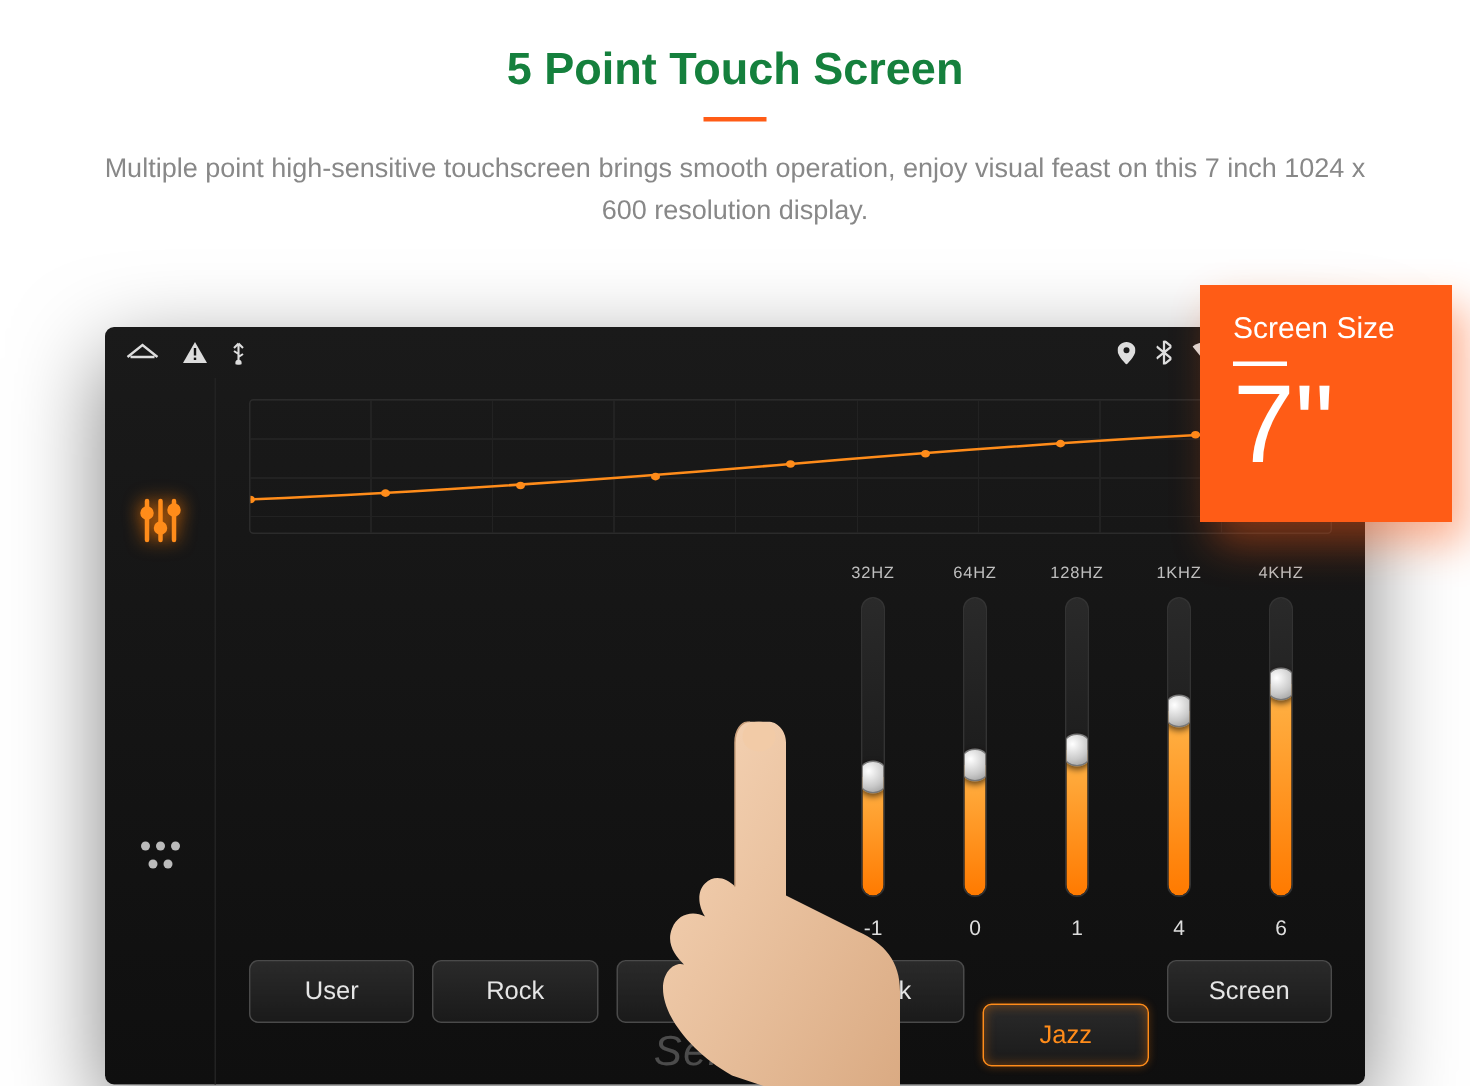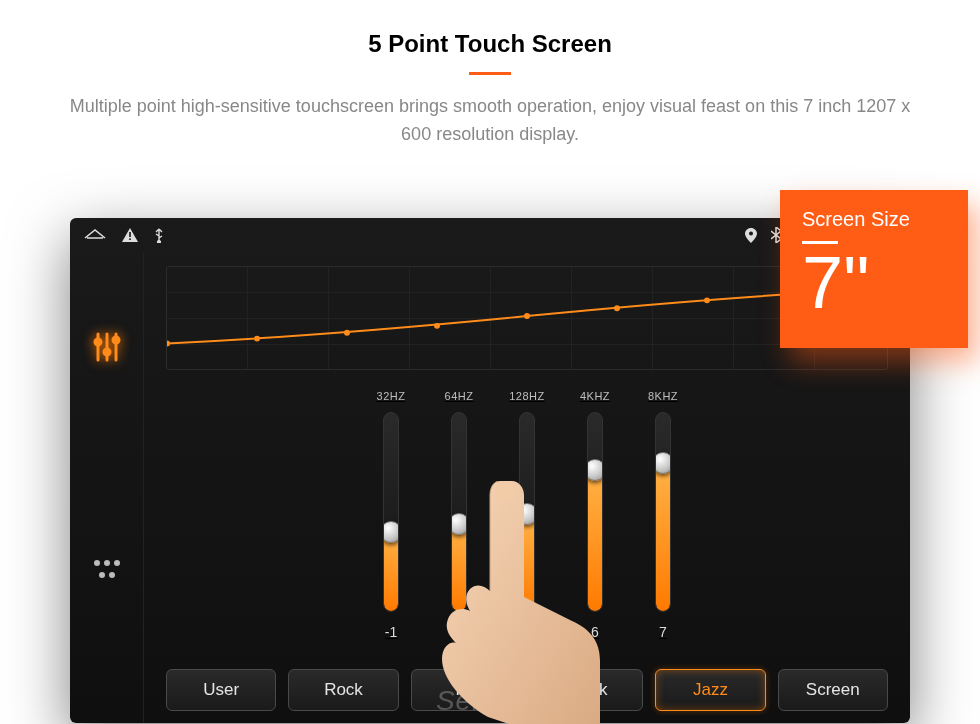--- a/index.html
+++ b/index.html
@@ -9,23 +9,23 @@
     background: #ffffff;
     font-family: Arial, Helvetica, sans-serif;
     position: relative;
     overflow: hidden;
   }
   .header {
     text-align: center;
     padding-top: 30px;
   }
   .title {
-    font-size: 24px;
+    font-size: 30px;
     font-weight: 700;
-    color: #000000;
+    color: #15803d;
   }
   .title-rule {
     width: 42px;
     height: 3px;
     background: #ff5c16;
     margin: 14px auto 18px;
   }
   .subtitle {
     font-size: 18px;
     color: #888;
@@ -83,24 +83,23 @@
     border: 1px solid #2b2b2b;
     border-radius: 3px;
     position: relative;
     background: repeating-linear-gradient(to bottom, transparent 0 25px, #222 25px 26px),
                 repeating-linear-gradient(to right, transparent 0 80px, #222 80px 81px);
   }
   .graph svg { position:absolute; inset:0; width:100%; height:100%; }
   
   .bands {
     display:flex;
-    justify-content:center;
+    justify-content:flex-end;
     margin-top: 20px;
     flex:1;
-    text-decoration:underline;
   }
   .band {
     width: 68px;
     display:flex;
     flex-direction:column;
     align-items:center;
   }
   .band-label {
     font-size: 11px;
     color: #bfbfbf;
@@ -153,27 +152,28 @@
     font-size: 17px;
     display:flex;
     align-items:center;
     justify-content:center;
     cursor:pointer;
   }
   .preset-btn.active {
     border-color: #ff8c1a;
     color: #ff8c1a;
     box-shadow: 0 0 8px rgba(255,122,0,.4) inset, 0 0 6px rgba(255,122,0,.3);
+    margin-top: 29px;
   }
   
   .badge {
     position:absolute;
     right: 12px;
     top: 190px;
-    width: 188px;
+    width: 168px;
     height: 158px;
     background: #ff5c16;
     color:#fff;
     box-shadow: 10px 14px 26px rgba(255,92,22,.45);
     padding: 18px 0 0 22px;
   }
   .badge-title { font-size: 20px; font-weight:400; }
   .badge-rule { width: 36px; height:3px; background:#fff; margin: 10px 0 2px; }
   .badge-size { font-size: 74px; font-weight:400; line-height:1; }
   
@@ -196,21 +196,21 @@
     height: 250px;
     pointer-events:none;
   }
 </style>
 </head>
 <body>
 
 <div class="header">
   <div class="title">5 Point Touch Screen</div>
   <div class="title-rule"></div>
-  <div class="subtitle">Multiple point high-sensitive touchscreen brings smooth operation, enjoy visual feast on this 7 inch 1207 x 600 resolution display.</div>
+  <div class="subtitle">Multiple point high-sensitive touchscreen brings smooth operation, enjoy visual feast on this 7 inch 1024 x 600 resolution display.</div>
 </div>
 
 <div class="device">
 
   <div class="statusbar">
     <div class="sb-left">
       <span class="sb-icon">
         <svg width="22" height="14" viewBox="0 0 22 14" fill="none" stroke="#ddd" stroke-width="1.6">
             <path d="M1 10 L11 2 L21 10 M3 10 H19"></path>
           </svg>
@@ -313,34 +313,34 @@
           </div>
           <div class="band">
     <div class="band-label">128HZ</div>
     <div class="track">
       <div class="fill" style="height:49%"></div>
       <div class="thumb" style="bottom:calc(49% - 0px); top:auto; transform:translate(-50%,50%)"></div>
     </div>
     <div class="band-value">1</div>
           </div>
           <div class="band">
+    <div class="band-label">1KHZ</div>
+    <div class="track">
+      <div class="fill" style="height:62%"></div>
+      <div class="thumb" style="bottom:calc(62% - 0px); top:auto; transform:translate(-50%,50%)"></div>
+    </div>
+    <div class="band-value">4</div>
+          </div>
+          <div class="band">
     <div class="band-label">4KHZ</div>
     <div class="track">
       <div class="fill" style="height:71%"></div>
       <div class="thumb" style="bottom:calc(71% - 0px); top:auto; transform:translate(-50%,50%)"></div>
     </div>
     <div class="band-value">6</div>
-          </div>
-          <div class="band">
-    <div class="band-label">8KHZ</div>
-    <div class="track">
-      <div class="fill" style="height:75%"></div>
-      <div class="thumb" style="bottom:calc(75% - 0px); top:auto; transform:translate(-50%,50%)"></div>
-    </div>
-    <div class="band-value">7</div>
           </div>
         </div>
 
       <div class="presets" id="presets">
           <div class="preset-btn">User</div>
           <div class="preset-btn">Rock</div>
           <div class="preset-btn">Po</div>
           <div class="preset-btn">Rock</div>
           <div class="preset-btn active">Jazz</div>
           <div class="preset-btn">Screen</div>

